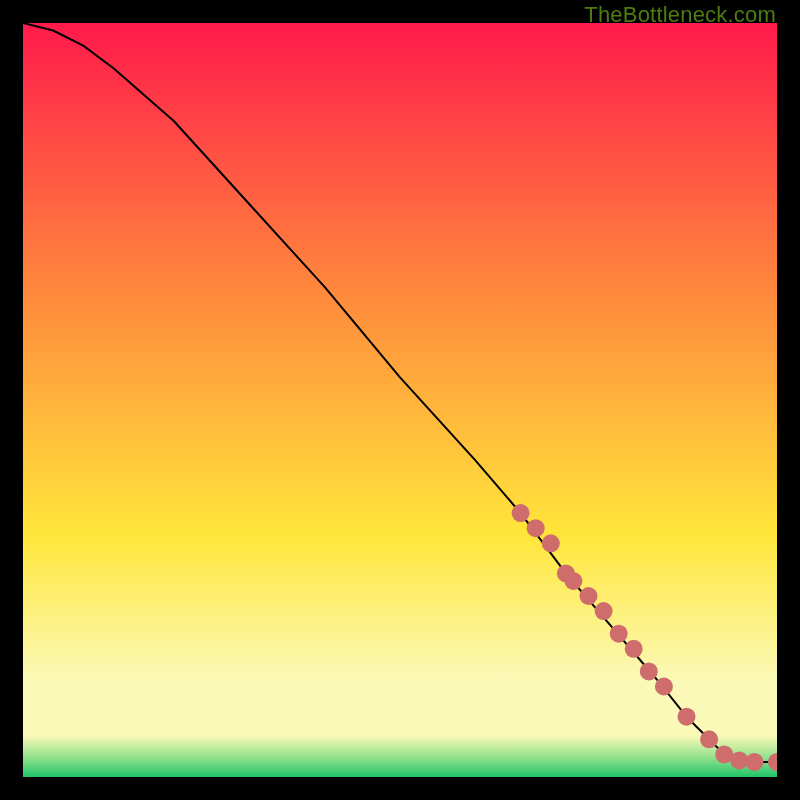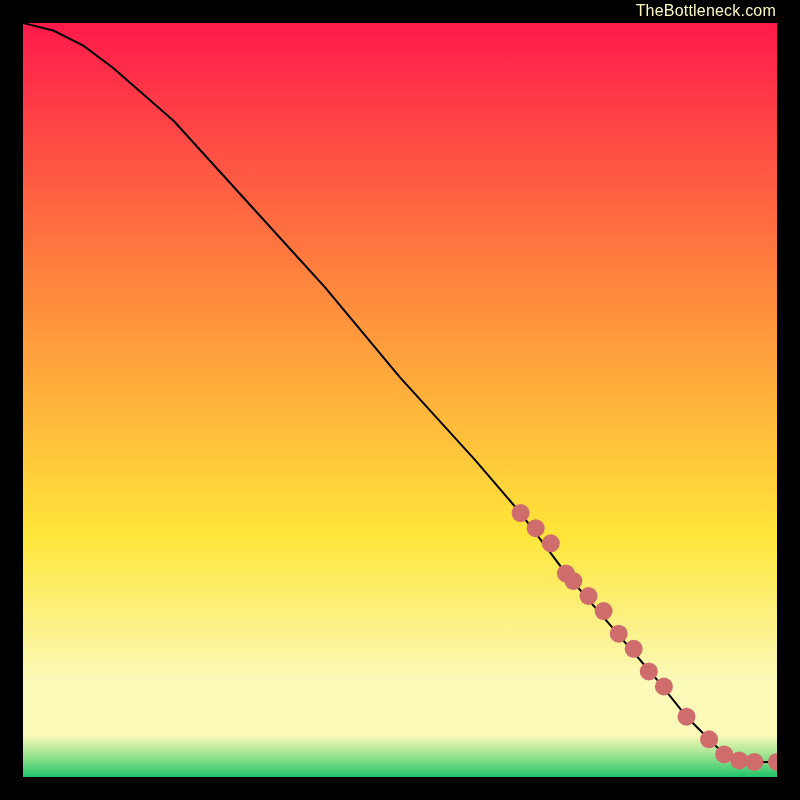--- a/index.html
+++ b/index.html
@@ -22,22 +22,22 @@
     left: 23px;
     top: 23px;
     width: 754px;
     height: 754px;
     overflow: hidden;
   }
   .watermark {
     position: absolute;
     top: 2px;
     right: 24px;
-    color: #fef9c3;
-    font-size: 16px;
+    color: #4d7c0f;
+    font-size: 22px;
     font-weight: 500;
     letter-spacing: 0.2px;
     user-select: none;
   }
   svg { display: block; }
 </style>
 </head>
 <body>
 
 <div class="stage">

